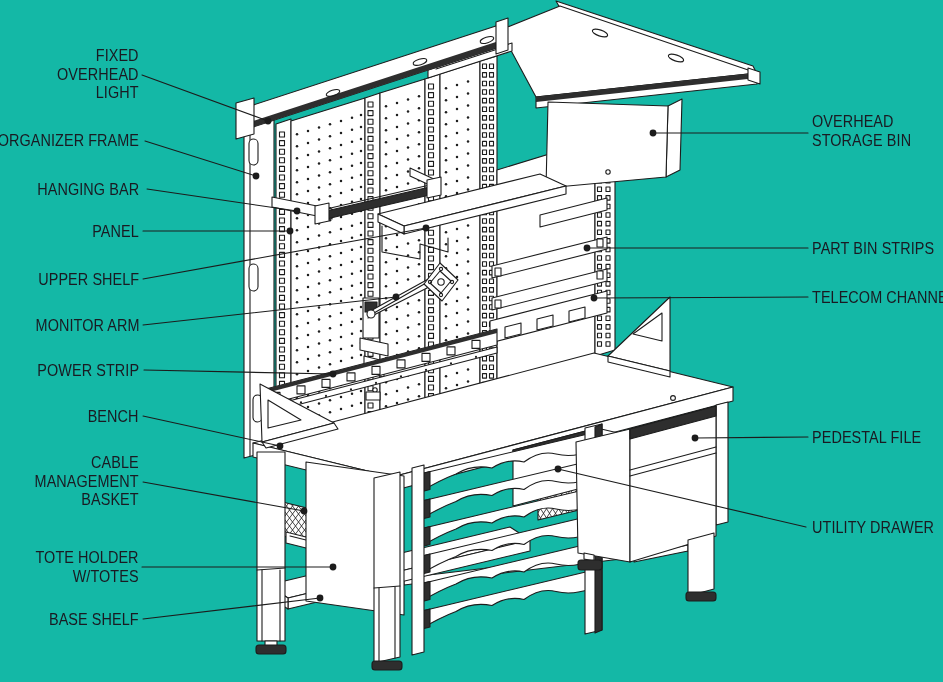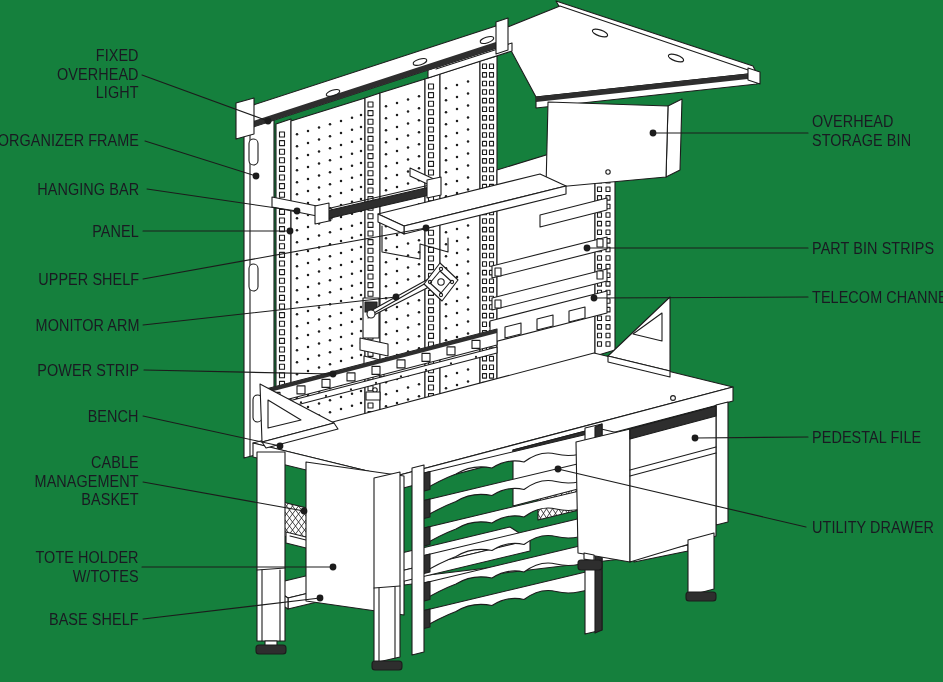--- a/index.html
+++ b/index.html
@@ -1,16 +1,16 @@
 <!DOCTYPE html>
 <html><head>
 <meta charset="utf-8">
 <style>
   html,body{margin:0;padding:0;background:#e8e8e8;}
-  .stage{position:relative;width:943px;height:682px;background:#15803d;overflow:hidden;
+  .stage{position:relative;width:943px;height:682px;background:#14b8a6;overflow:hidden;
          font-family:"Liberation Sans",sans-serif;}
   #drawing{position:absolute;left:0;top:0;}
   #labels{position:absolute;left:0;top:0;width:943px;height:682px;pointer-events:none;}
   .callout{position:absolute;color:#1a1a22;font:400 16px/18.6px "Liberation Sans",sans-serif;
            white-space:nowrap;letter-spacing:.1px;}
   .callout.left{text-align:right;transform:scaleX(.9);transform-origin:100% 50%;}
   .callout.right{text-align:left;transform:scaleX(.9);transform-origin:0 50%;}
   svg *{vector-effect:non-scaling-stroke;}
 </style>
 </head>

